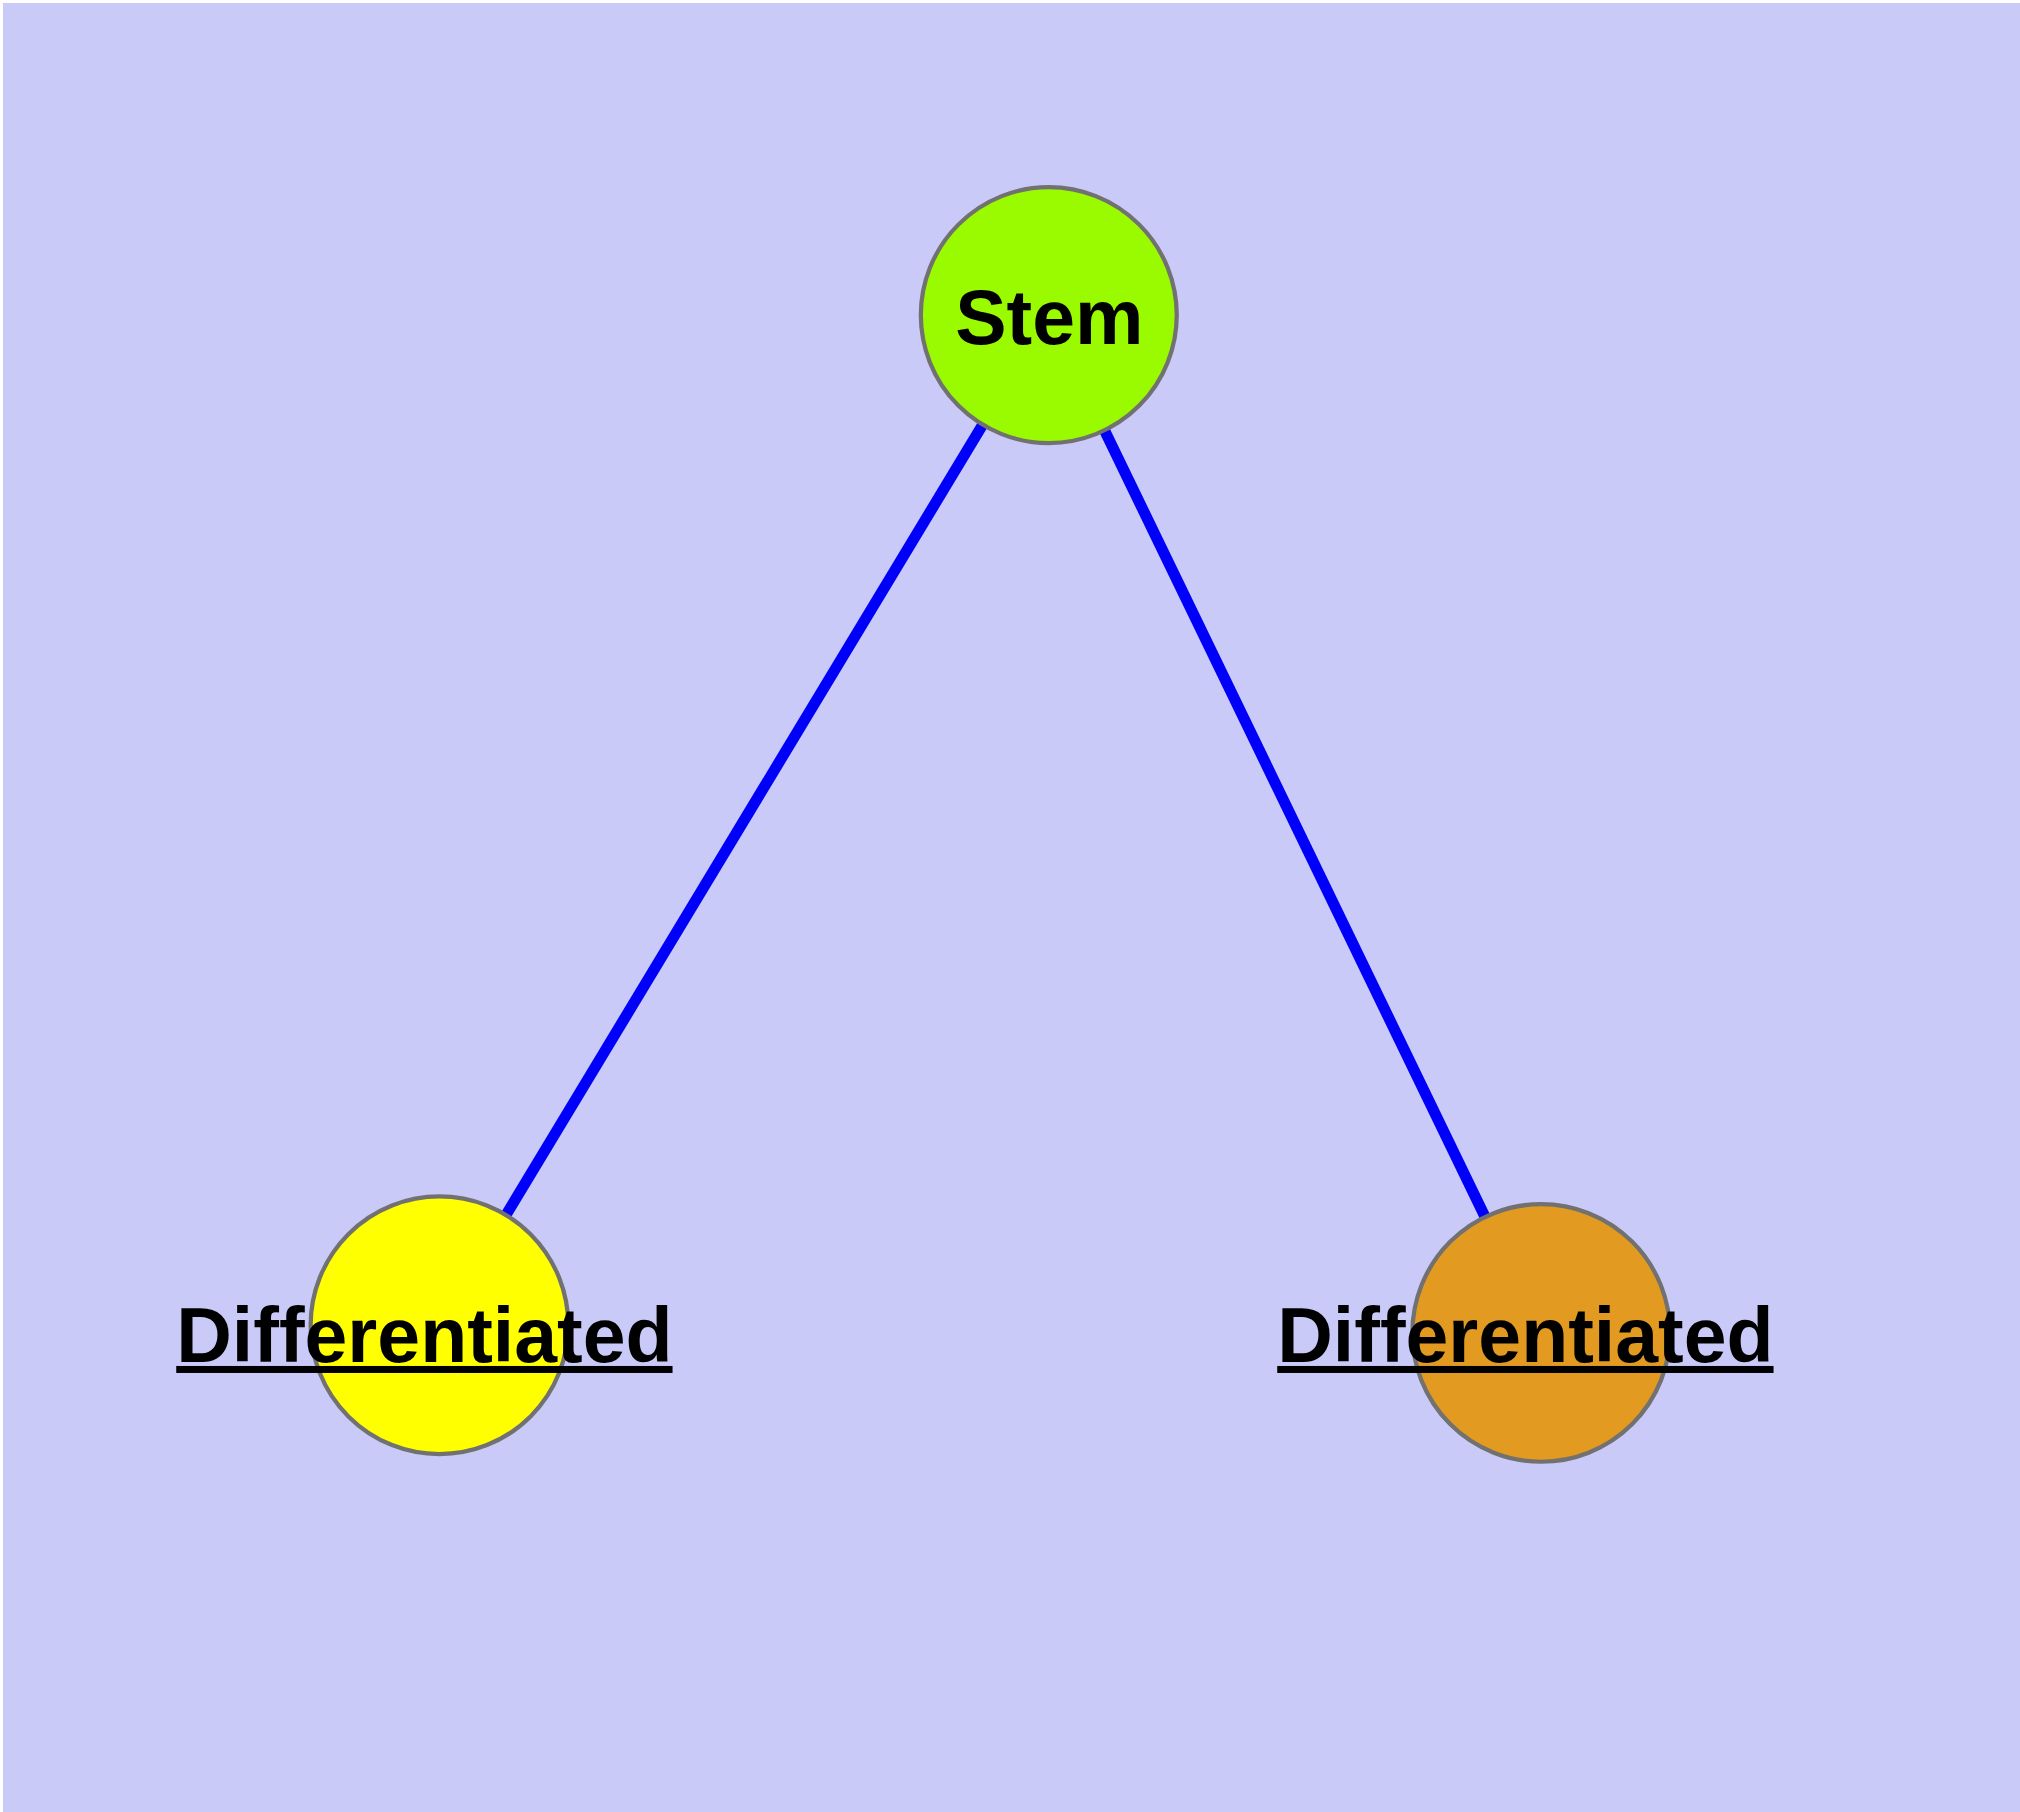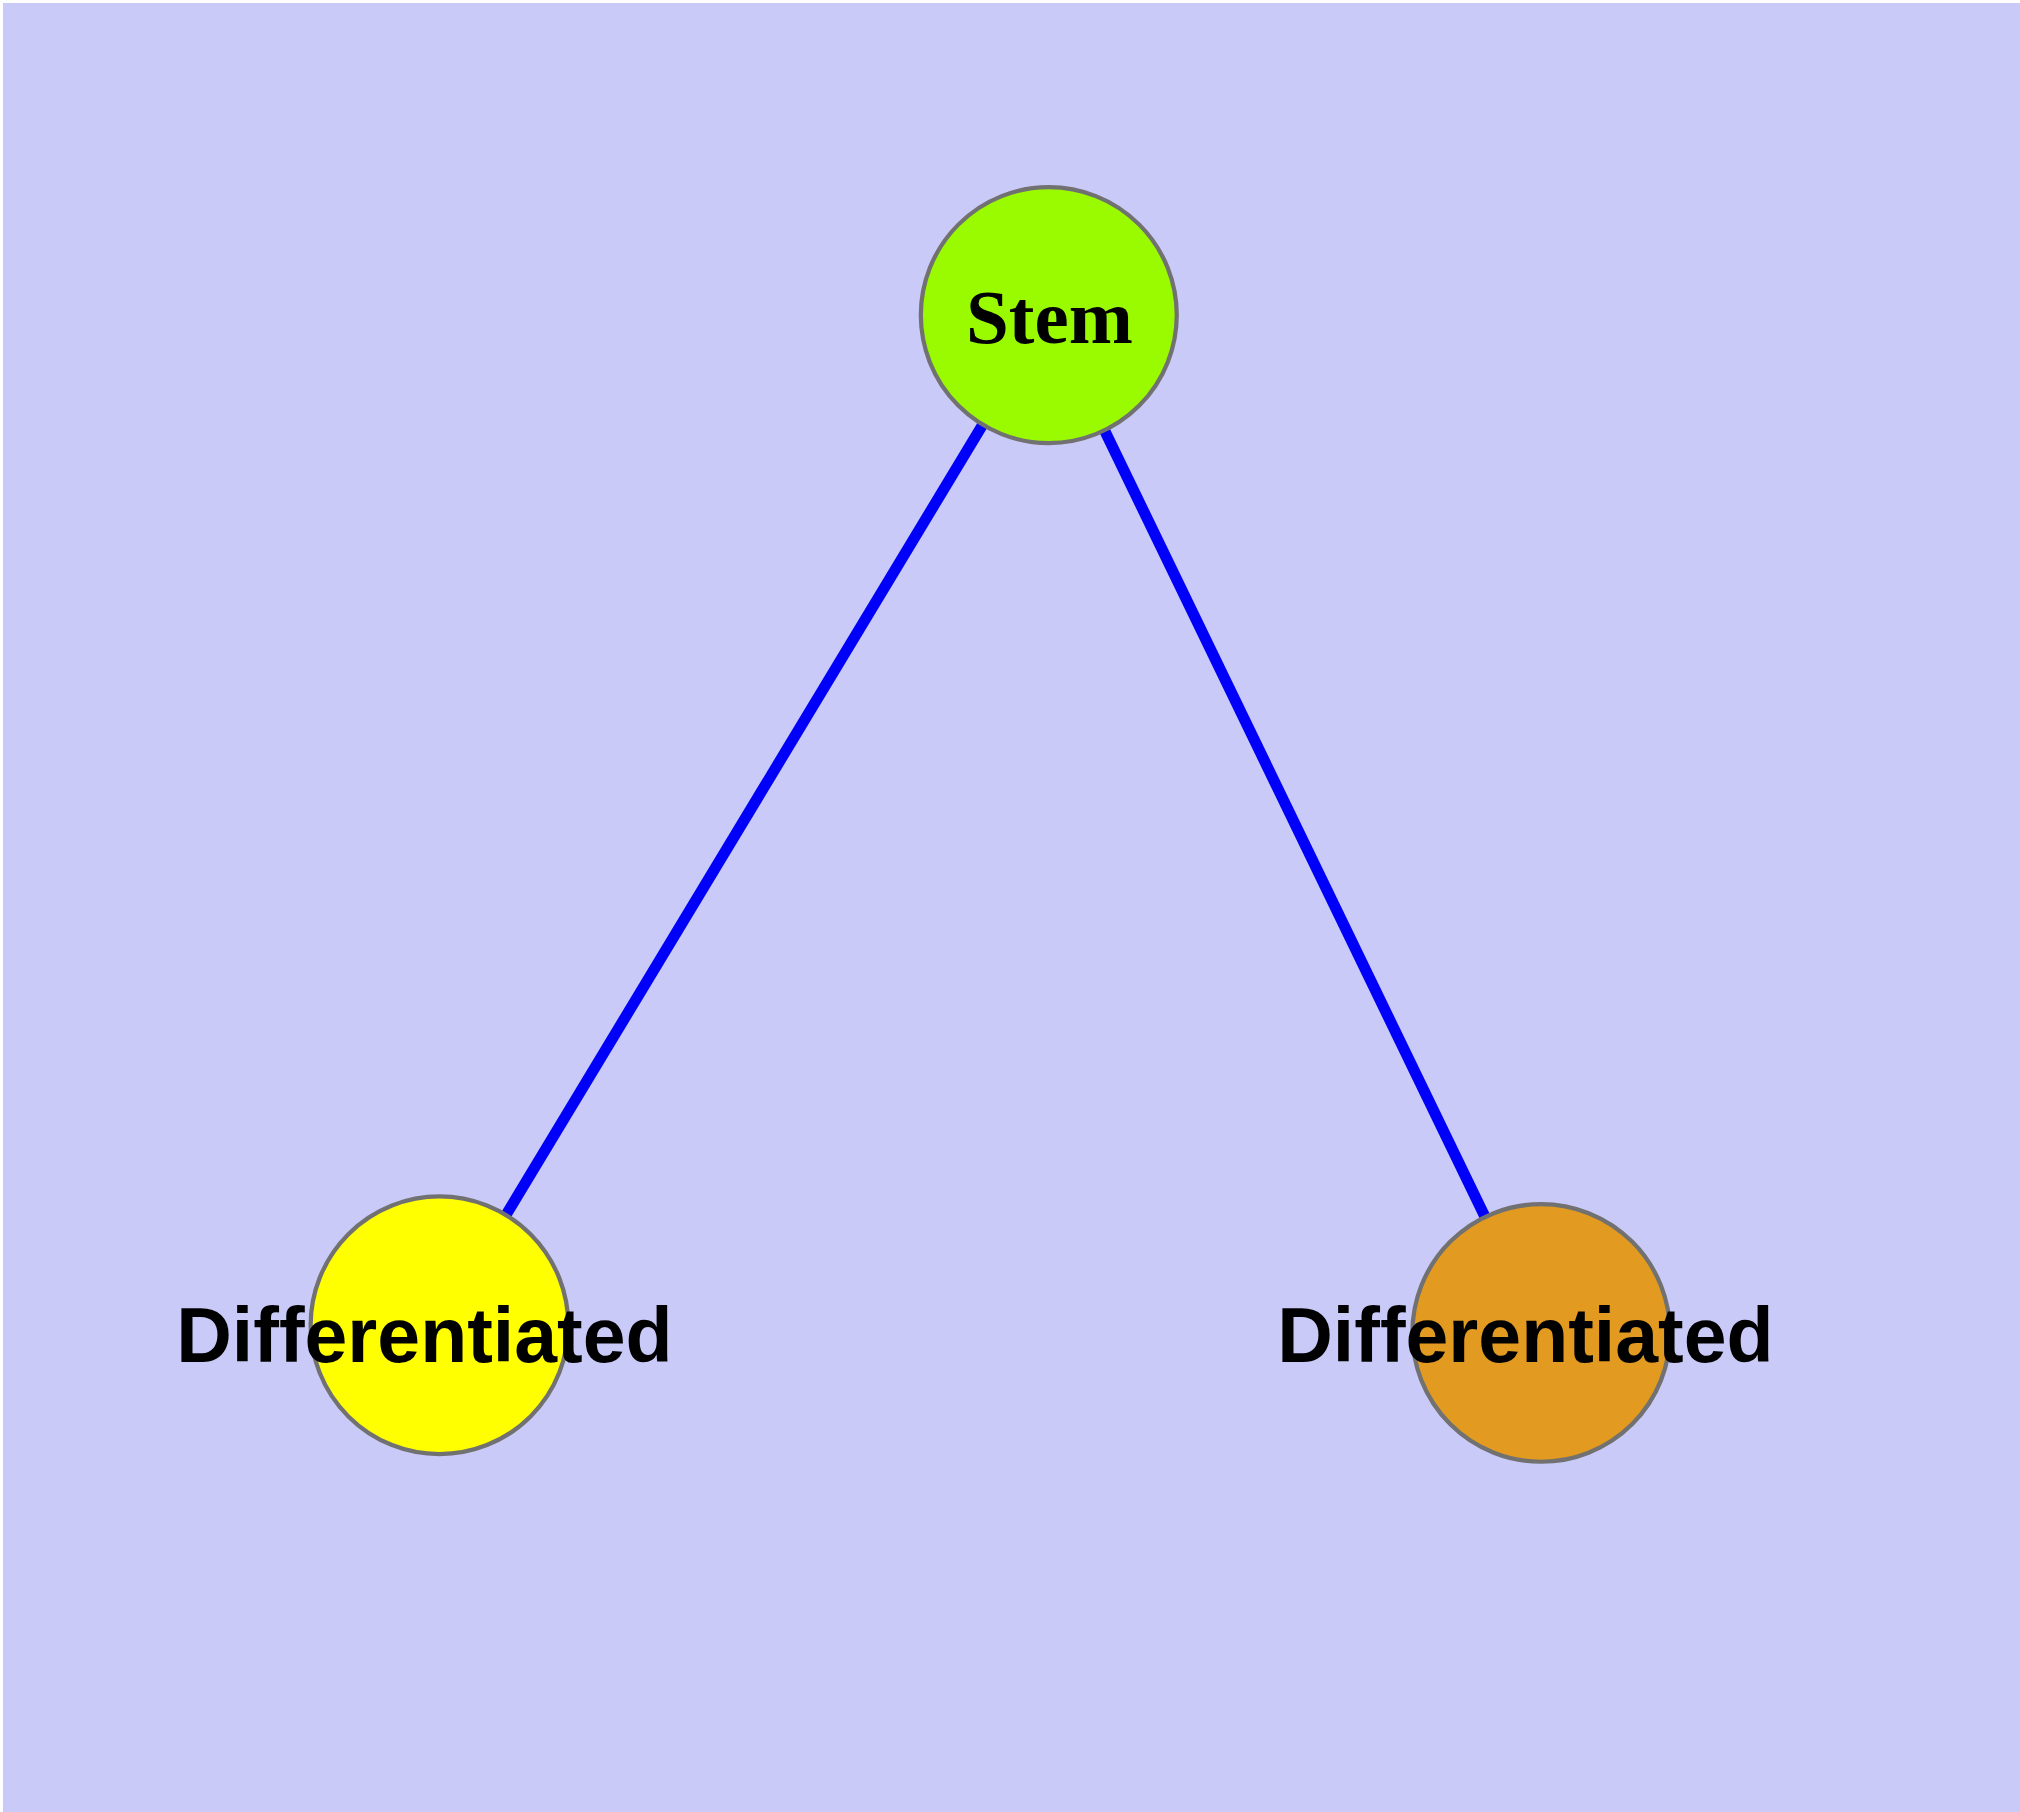--- a/index.html
+++ b/index.html
@@ -37,42 +37,42 @@
   }
   .node-label {
     position: absolute;
     transform: translate(-50%, -50%);
     font-weight: 700;
     font-size: 77px;
     line-height: 1.17;
     text-align: center;
     white-space: nowrap;
   }
-  .node-label .line { display: block; }
+  .node-label .line { display: block; text-decoration: underline; }
   .label-stem   { left: 1046px; top: 314px; }
   .label-type-a { left: 421px;  top: 1332px; }
   .label-type-b { left: 1522px; top: 1332px; }
 </style>
 </head>
 <body>
 
 <div class="stage">
   <div class="canvas" style="background-color: rgb(202, 202, 248);">
 
     <svg class="graph" viewBox="0 0 2380 2134" width="100%" height="100%">
 
       <line class="graph-edge" x1="1234" y1="368" x2="515" y2="1560" stroke="#0000FA"></line>
       <line class="graph-edge" x1="1234" y1="368" x2="1815" y2="1569" stroke="#0000FA"></line>
 
       <circle class="graph-node" cx="1234" cy="368" r="151" fill="#9AFA00" stroke="#717171"></circle>
       <circle class="graph-node" cx="515" cy="1560" r="152" fill="#FFFF00" stroke="#717171"></circle>
       <circle class="graph-node" cx="1815" cy="1569" r="152" fill="#E29A20" stroke="#717171"></circle>
     </svg>
 
-    <div class="node-label label-stem" style="color: rgb(0, 0, 0); font-family: Liberation Serif, serif;">Stem</div>
+    <div class="node-label label-stem" style="color: rgb(0, 0, 0);">Stem</div>
 
     <div class="node-label label-type-a" style="color: rgb(0, 0, 0);">
       <span class="line">Differentiated</span>
     </div>
 
     <div class="node-label label-type-b" style="color: rgb(0, 0, 0);">
       <span class="line">Differentiated</span>
     </div>
 
   </div>

